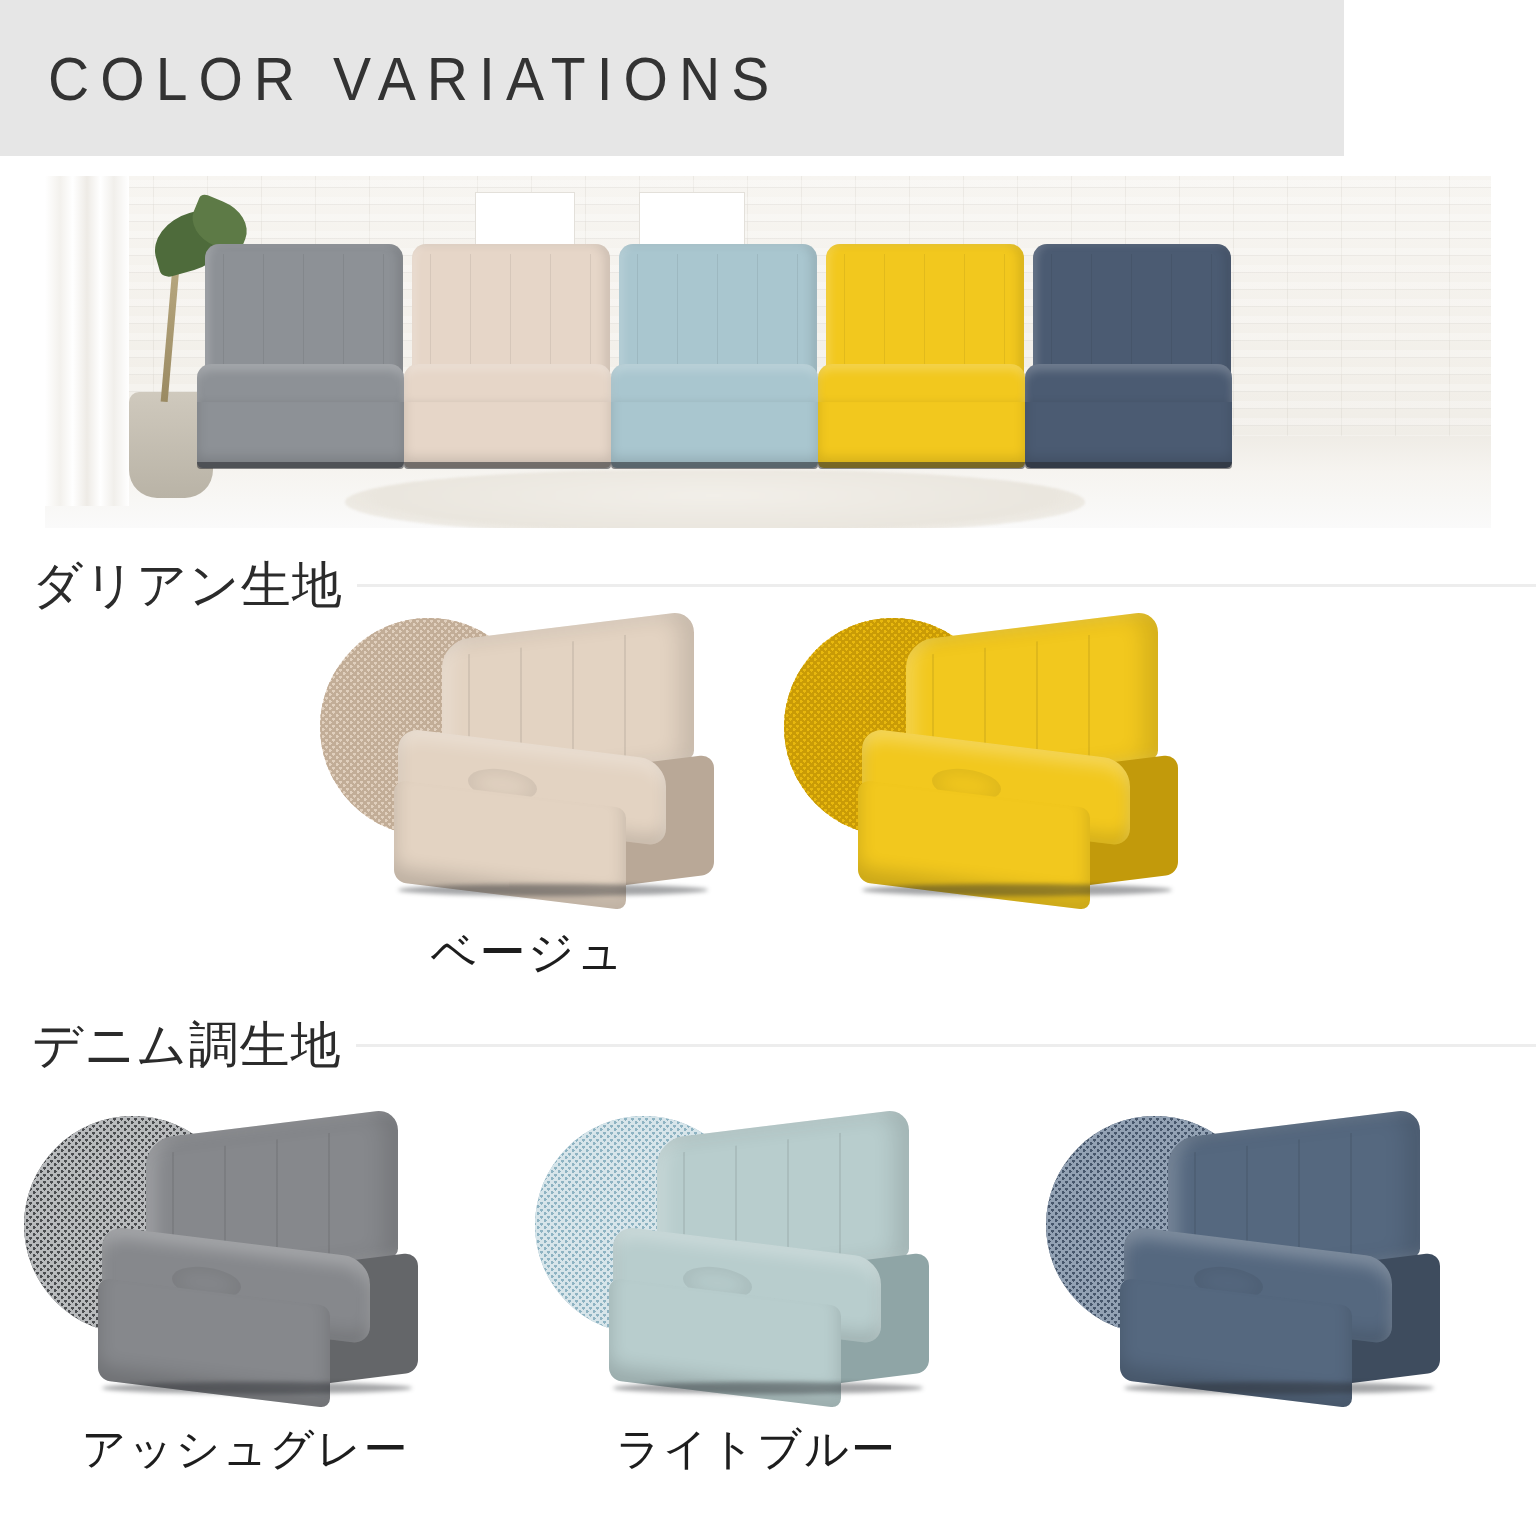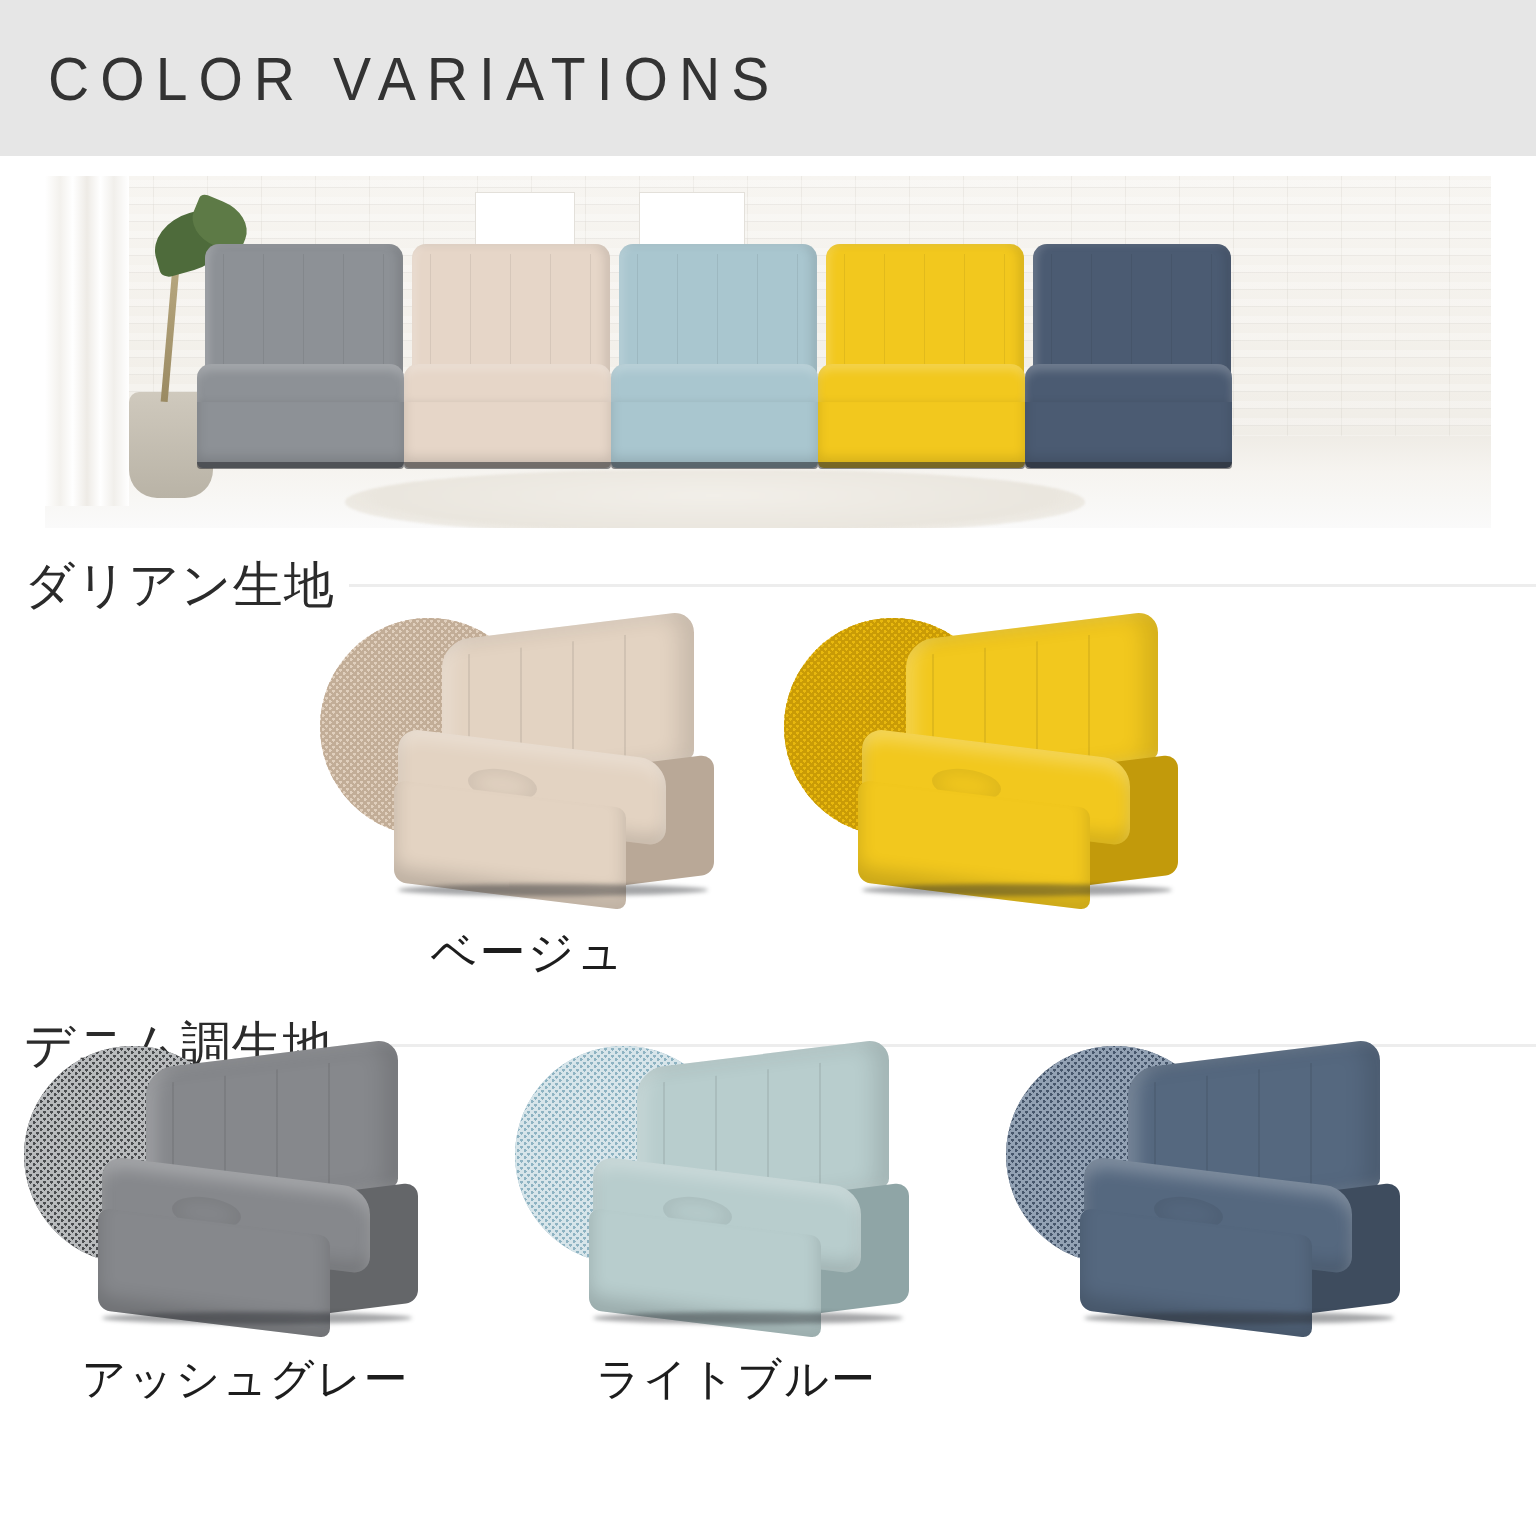--- a/index.html
+++ b/index.html
@@ -6,21 +6,21 @@
   body{
     width:1536px;height:1536px;
     background:#ffffff;
     font-family:"Liberation Sans","DejaVu Sans",sans-serif;
     overflow:hidden;
     position:relative;
   }
 
   
   .header-band{
-    width:1536px;height:156px;
+    width:1344px;height:156px;
     background:#e6e6e6;
     display:flex;align-items:center;
     box-sizing:border-box;
     padding-left:48px;
   }
   .header-title{
     font-size:62px;
     letter-spacing:12px;
     color:#333333;
     font-weight:400;
@@ -121,33 +121,33 @@
     background:rgba(40,42,48,.55);border-radius:0 0 4px 4px;
   }
 
   
   .section-head{
     position:absolute;left:0;width:1536px;
     display:flex;align-items:center;
   }
   .section-head .label{
     font-size:50px;color:#2b2b2b;white-space:nowrap;
-    padding-left:24px;letter-spacing:1px;
+    padding-left:32px;letter-spacing:1px;
     font-family:"DejaVu Sans","Liberation Sans",sans-serif;
   }
   .section-head .rule{
     flex:1;height:3px;background:#ededed;margin-left:14px;
   }
   #head-dalian{top:552px;}
   #head-denim{top:1012px;align-items:center;}
 
   
   .row{position:absolute;left:0;width:1520px;display:flex;}
   #row-dalian{top:600px;height:400px;justify-content:center;}
-  #row-denim{top:1028px;height:400px;}
+  #row-denim{top:1098px;height:400px;gap:20px;}
 
   .tile{position:relative;width:464px;height:400px;}
   #row-denim .tile{width:491px;}
   .tile-figure{position:relative;width:100%;height:318px;}
 
   .swatch{
     position:absolute;left:24px;top:18px;
     width:218px;height:218px;border-radius:50%;
     overflow:hidden;
   }

